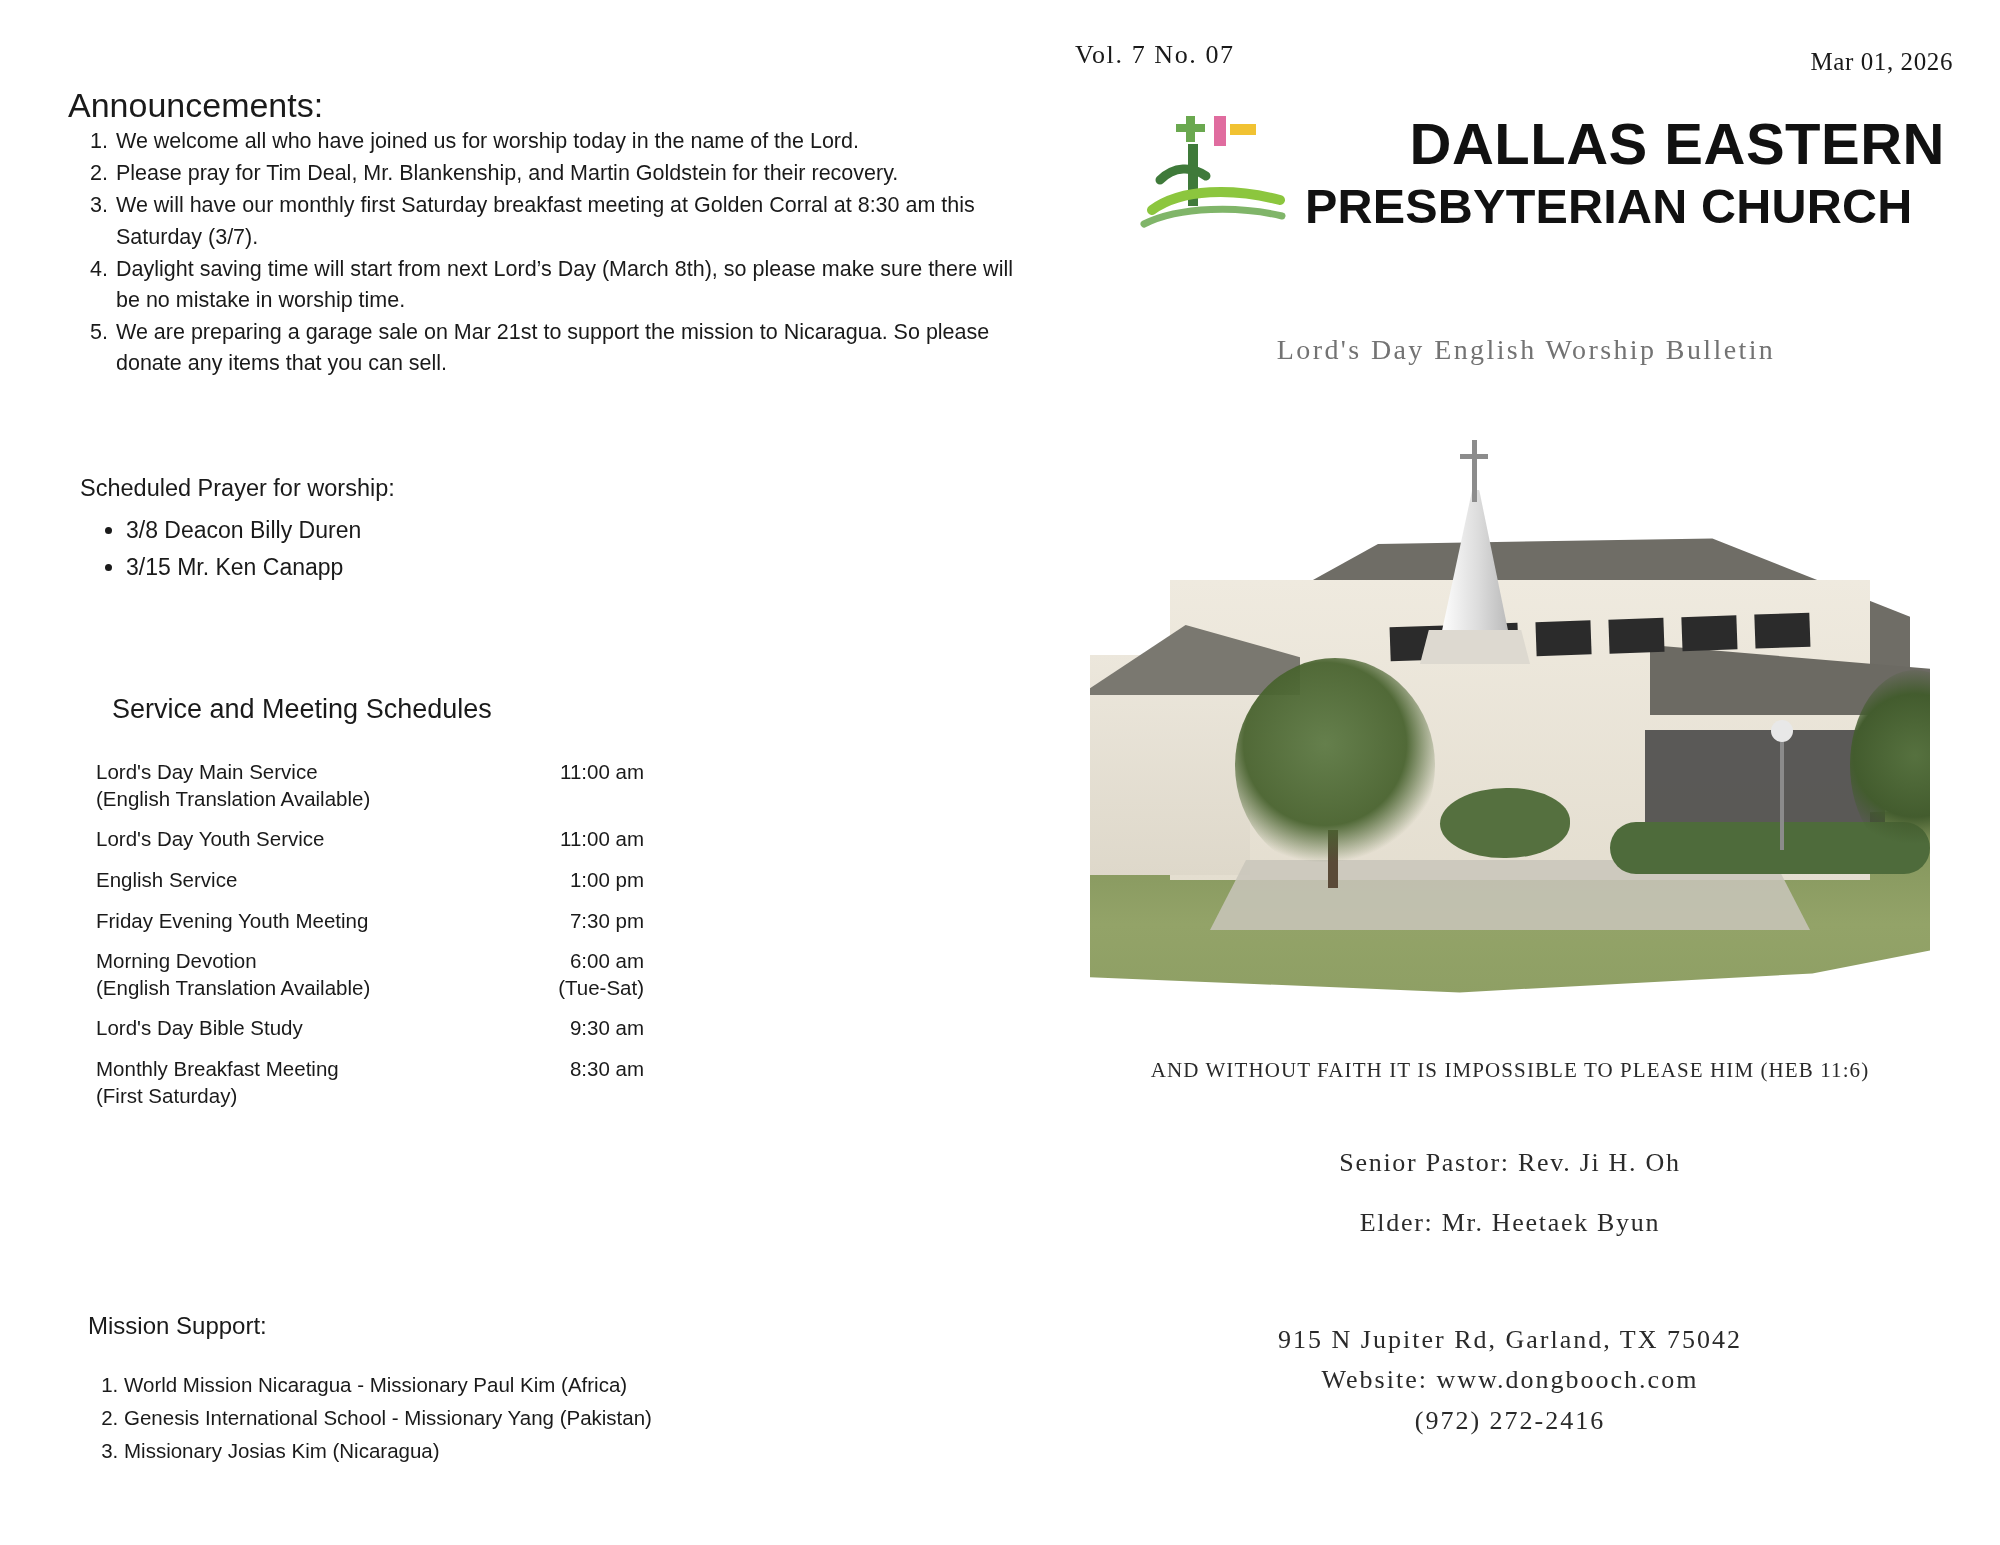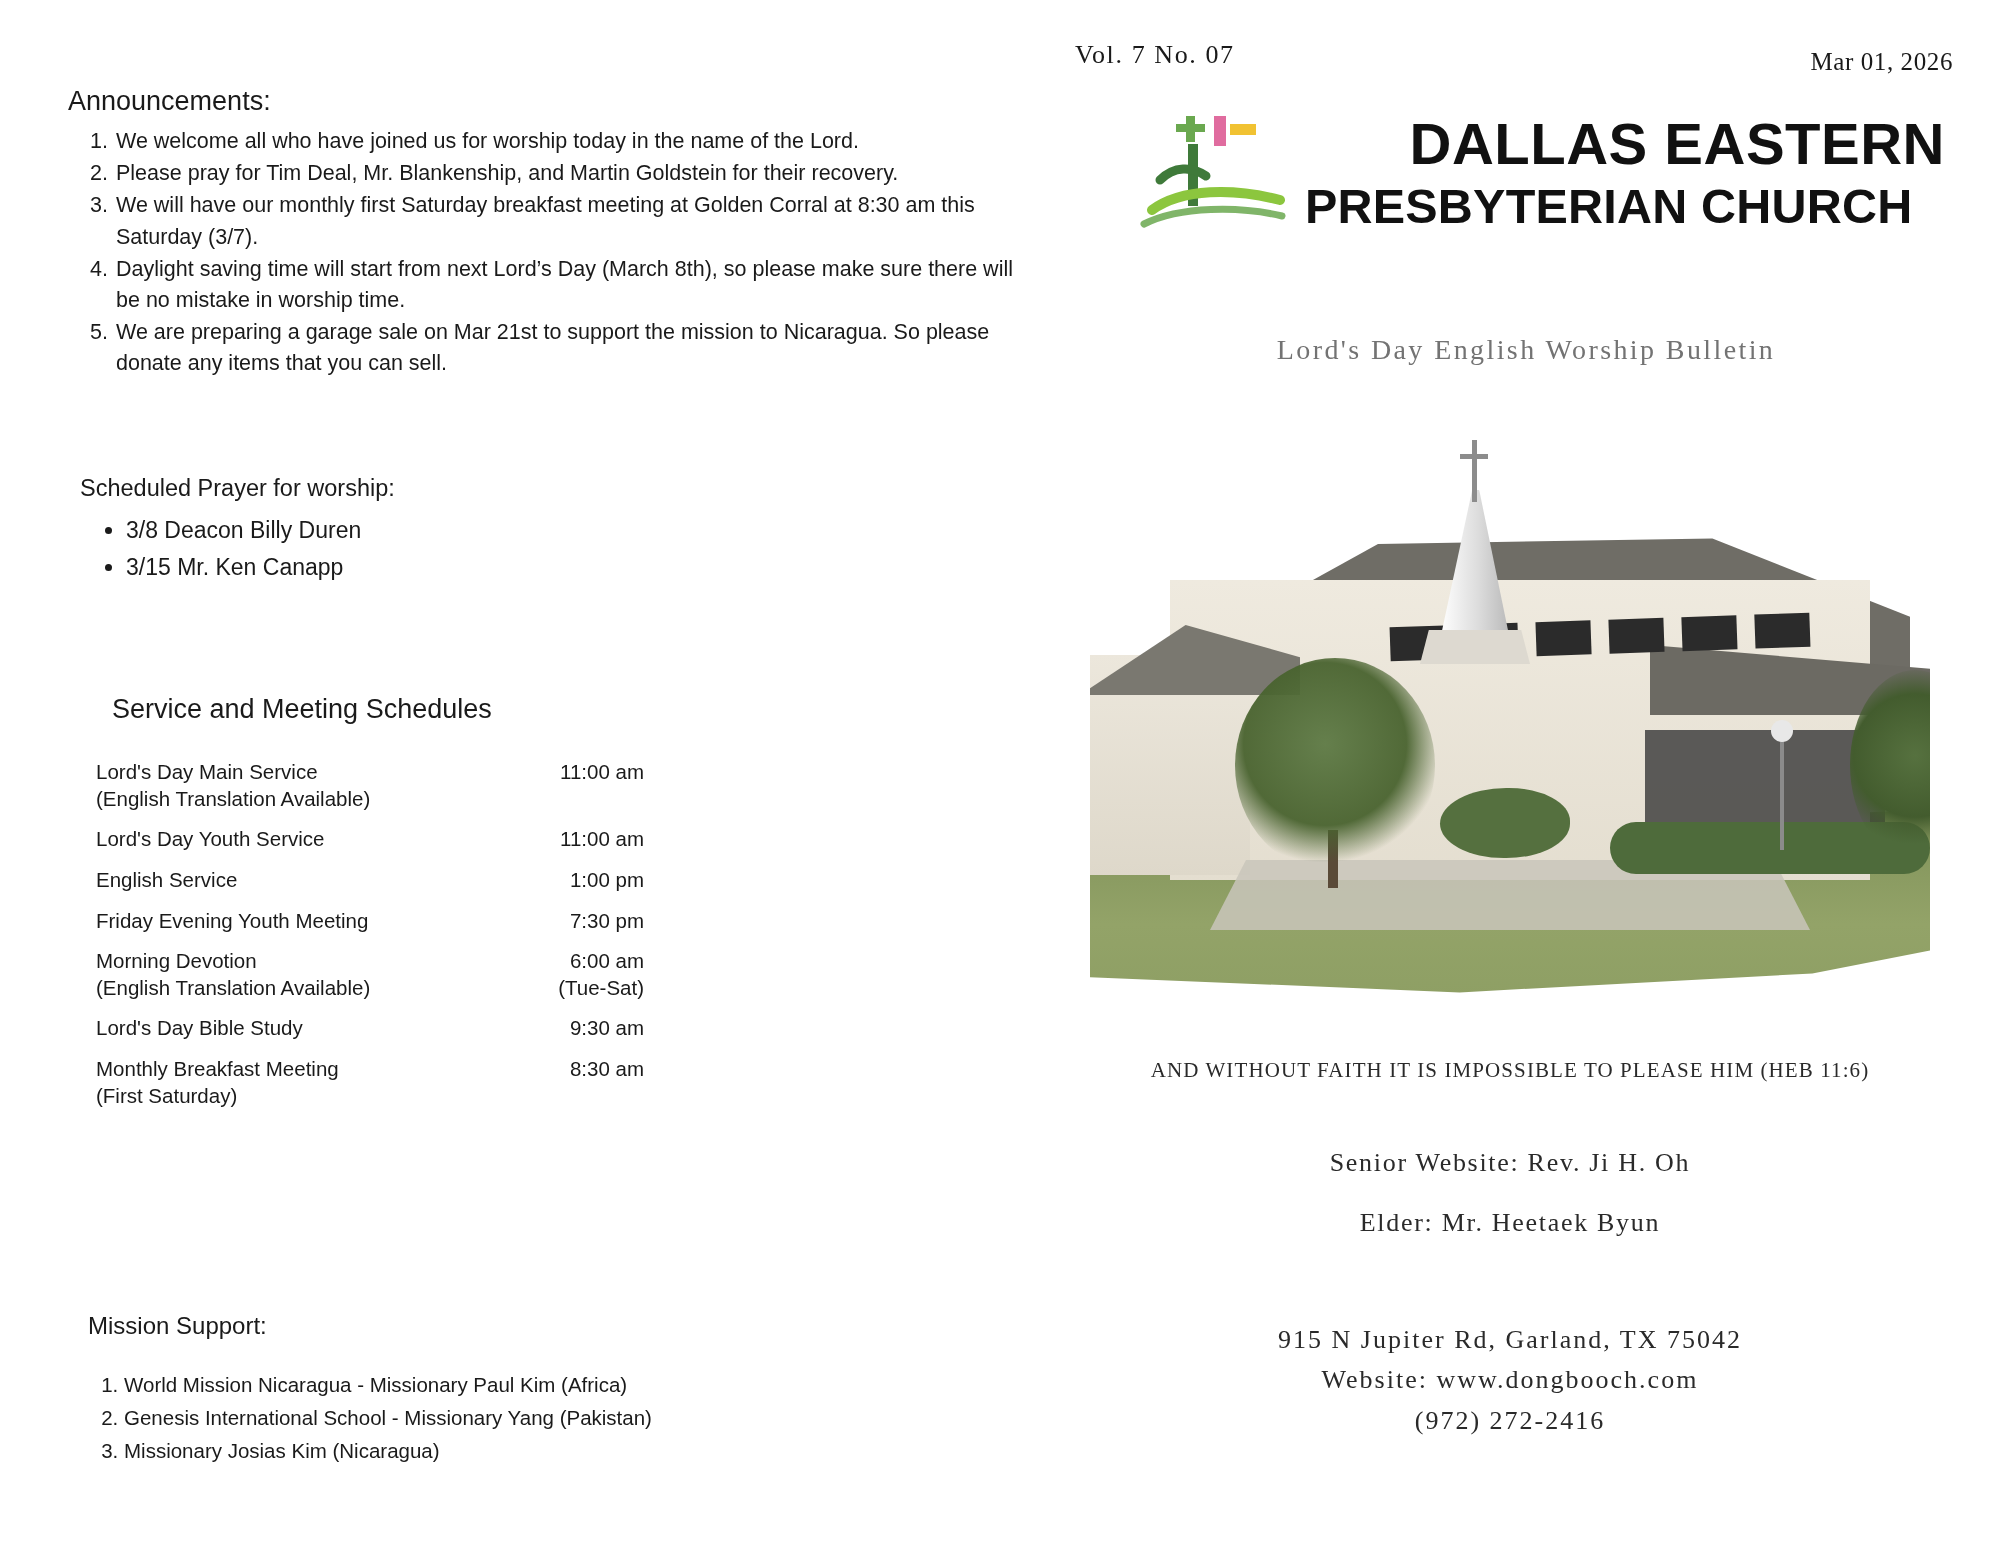--- a/index.html
+++ b/index.html
@@ -28,21 +28,21 @@
     top: 0;
     width: 1020px;
     height: 1545px;
     padding: 0;
   }
 
   .announcements-title {
     position: absolute;
     left: 68px;
     top: 86px;
-    font-size: 27px;
+    font-size: 34px;
     font-family: "Liberation Sans", sans-serif;
     color: #1a1a1a;
   }
 
   ol.ann-list {
     position: absolute;
     left: 72px;
     top: 126px;
     width: 920px;
     margin: 0;
@@ -576,21 +576,21 @@
       <div class="tree1-trunk"></div>
       <div class="tree1"></div>
       <div class="bush1"></div>
       <div class="tree2"></div>
       <div class="lamp"></div>
       <div class="lamp-head"></div>
     </div>
 
     <div class="verse">AND WITHOUT FAITH IT IS IMPOSSIBLE TO PLEASE HIM (HEB 11:6)</div>
 
-    <div class="pastor">Senior Website: Rev. Ji H. Oh</div>
+    <div class="pastor">Senior Pastor: Rev. Ji H. Oh</div>
     <div class="elder">Elder: Mr. Heetaek Byun</div>
 
     <div class="addr">
       <div>915 N Jupiter Rd, Garland, TX 75042</div>
       <div>Website: www.dongbooch.com</div>
       <div>(972) 272-2416</div>
     </div>
   </div>
 </div>
 

